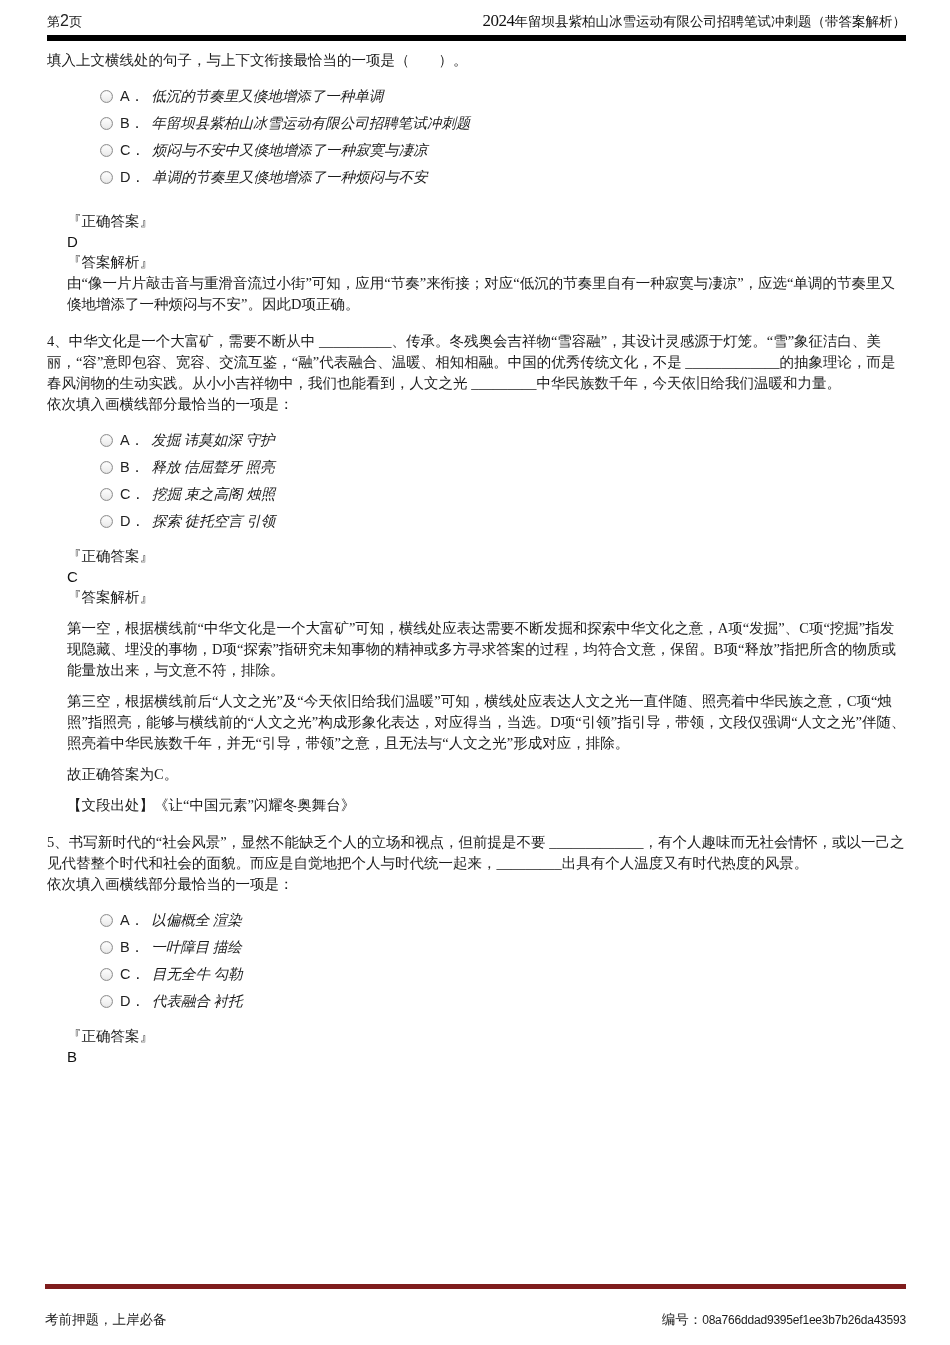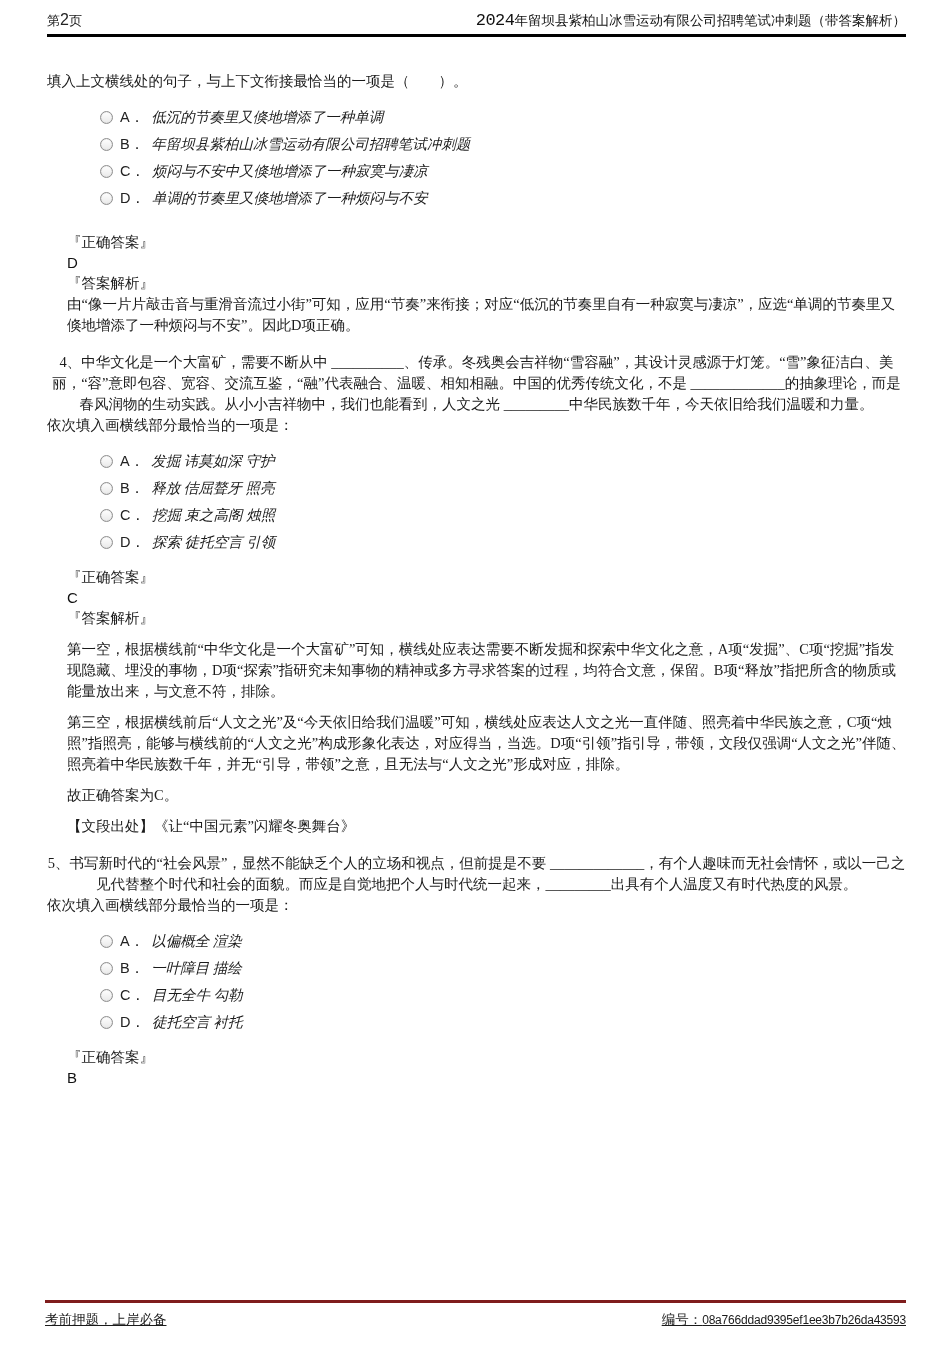--- a/index.html
+++ b/index.html
@@ -9,36 +9,36 @@
     margin:0 auto; background:#ffffff;
     box-sizing:border-box;
     padding:10px 44px 70px 47px;
     font-family:"Liberation Serif","DejaVu Serif",serif;
     color:#1b1b1b;
     font-size:14.5px; line-height:21px;
   }
   
   .header {
     display:flex; justify-content:space-between; align-items:flex-end;
-    border-bottom:3px solid #000000; padding-bottom:3px;
+    border-bottom:6px solid #000000; padding-bottom:3px;
   }
   .page-num { font-size:13px; color:#222; }
   .page-num .num {
     font-family:"Liberation Sans","DejaVu Sans",sans-serif;
     font-size:16px; line-height:16px;
   }
   .doc-title { font-size:13.5px; color:#111; white-space:nowrap; }
   .doc-title .year {
-    font-family:Liberation Mono, monospace;
+    font-family:Liberation Serif, serif;
     font-size:17px; letter-spacing:-0.5px;
   }
   
-  .q-stem { margin:34px 0 0 0; }
+  .q-stem { margin:9px 0 0 0; }
   .para { margin:0; }
-  .stem-block { margin-top:16px;text-align:center; }
+  .stem-block { margin-top:16px; }
   .instruction { }
   .options { margin-top:12px; }
   .option { display:flex; align-items:center; height:27px; padding-left:53px; }
   .radio {
     width:11px; height:11px; flex:none;
     border:1px solid #8f8f8f; border-radius:50%;
     background:linear-gradient(180deg,#ffffff 0%,#e9e9e9 100%);
     box-shadow:inset 0 0 1px #bbb;
     margin-right:7px; cursor:pointer;
   }
@@ -52,24 +52,23 @@
   .ans-label { line-height:21px; }
   .ans-value {
     font-family:"Liberation Sans","DejaVu Sans",sans-serif;
     font-size:15px; line-height:20px; color:#111;
   }
   .analysis p { margin:0; }
   .analysis p.spaced { margin-top:10px; }
   
   .footer {
     position:absolute; left:45px; right:44px; bottom:14px;
-    border-top:3px solid #7f1d1d; padding-top:6px;
+    border-top:5px solid #7f1d1d; padding-top:20px;
     display:flex; justify-content:space-between; align-items:baseline;
     font-size:13.5px;
-    text-decoration:underline;
   }
   .footer .code-value {
     font-family:"Liberation Sans","DejaVu Sans",sans-serif;
     font-size:12px; letter-spacing:-0.2px;
   }
 </style>
 </head>
 <body>
 
 <div class="page">
@@ -166,21 +165,21 @@
       <span class="opt-text">一叶障目 描绘</span>
     </div>
     <div class="option">
       <span class="radio" role="radio" aria-checked="false"></span>
       <span class="opt-letter">C．</span>
       <span class="opt-text">目无全牛 勾勒</span>
     </div>
     <div class="option">
       <span class="radio" role="radio" aria-checked="false"></span>
       <span class="opt-letter">D．</span>
-      <span class="opt-text">徒托空言 衬托</span>
+      <span class="opt-text">代表融合 衬托</span>
     </div>
   </div>
 
   <div class="answer-block">
     <div class="ans-label">『正确答案』</div>
     <div class="ans-value">B</div>
   </div>
 
   <div class="footer">
     <span>考前押题，上岸必备</span>

